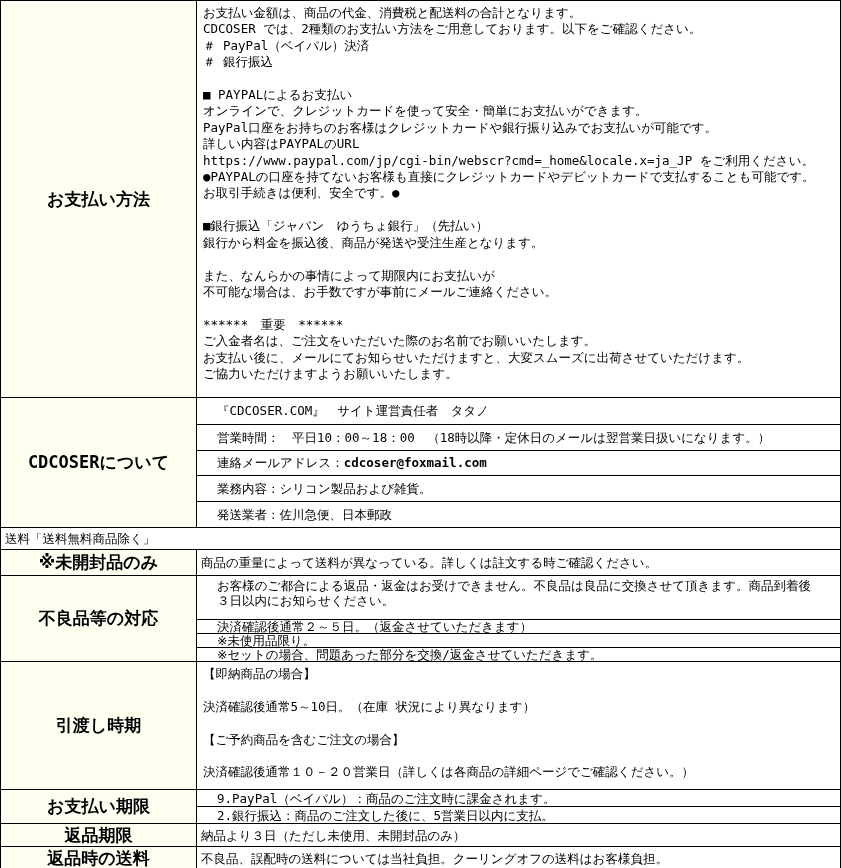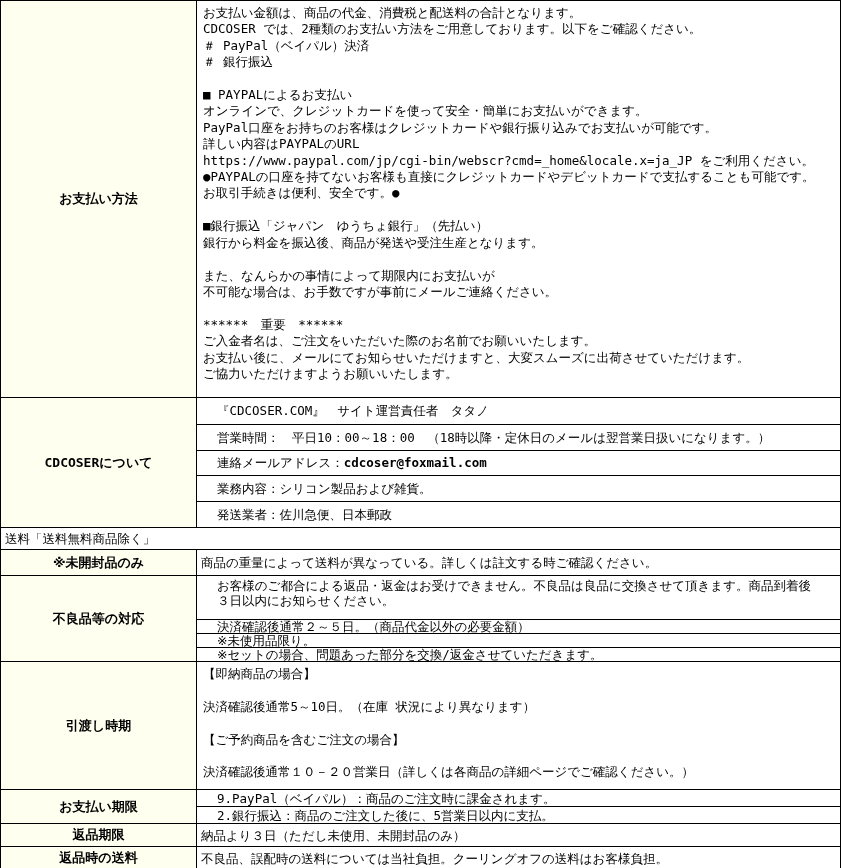--- a/index.html
+++ b/index.html
@@ -20,21 +20,21 @@
   .hdr {
     flex: 0 0 196px;
     width: 196px;
     background: #fffff0;
     border-right: 1px solid #000000;
     display: flex;
     align-items: center;
     justify-content: center;
     text-align: right;
     font-weight: bold;
-    font-size: 13px;
+    font-size: 17px;
     padding: 0 4px;
   }
   .content { flex: 1 1 auto; min-width: 0; overflow: hidden; display: flex; flex-direction: column; }
   .text {
     padding: 4px 6px;
     white-space: pre-wrap;
     line-height: 16.4px;
     word-break: break-all;
   }
   .subrow {
@@ -126,21 +126,21 @@
     <div class="hdr">※未開封品のみ</div>
     <div class="content">
       <div class="line fill">商品の重量によって送料が異なっている。詳しくは註文する時ご確認ください。</div>
     </div>
   </div>
 
   <div class="row r5">
     <div class="hdr">不良品等の対応</div>
     <div class="content">
       <div class="subrow top s44">お客様のご都合による返品・返金はお受けできません。不良品は良品に交換させて頂きます。商品到着後３日以内にお知らせください。</div>
-      <div class="subrow s14">決済確認後通常２～５日。（商品代金以外の必要金額）</div>
+      <div class="subrow s14">決済確認後通常２～５日。（返金させていただきます）</div>
       <div class="subrow s14">※未使用品限り。</div>
       <div class="subrow s14">※セットの場合、問題あった部分を交換/返金させていただきます。</div>
     </div>
   </div>
 
   <div class="row r6">
     <div class="hdr">引渡し時期</div>
     <div class="content">
       <div class="text">【即納商品の場合】
 

